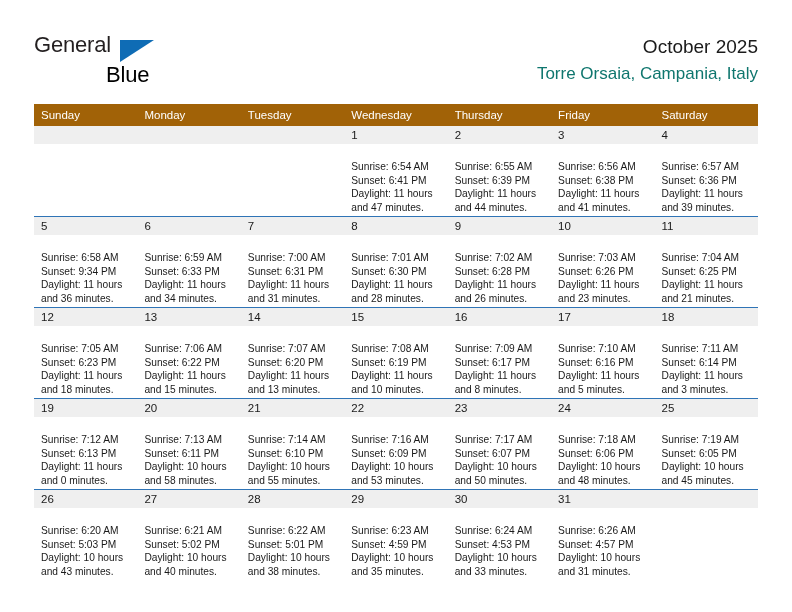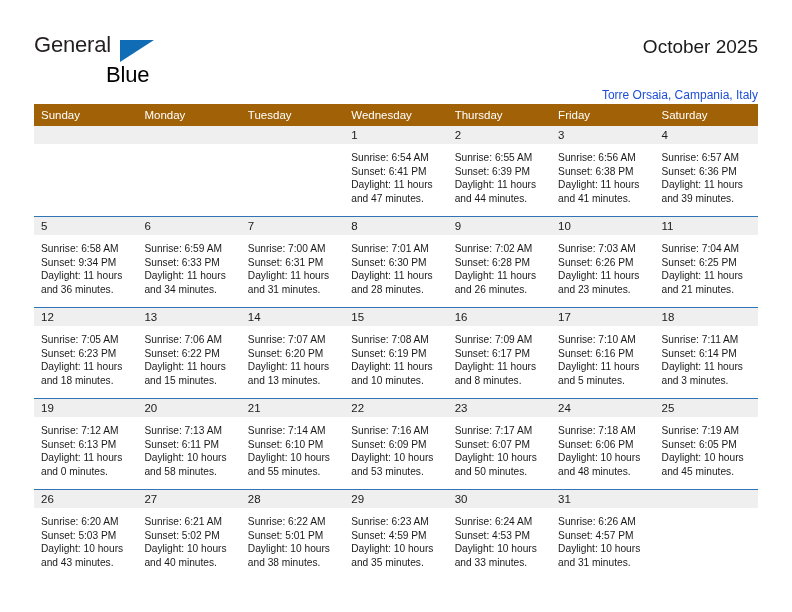--- a/index.html
+++ b/index.html
@@ -71,24 +71,24 @@
     text-align: right;
   }
   .month-title {
     font-size: 19px;
     font-weight: normal;
     color: #1a1a1a;
     line-height: 34px;
     white-space: nowrap;
   }
   .location {
-    font-size: 12px;
-    color: #1d4ed8;
+    font-size: 17px;
+    color: #0f766e;
     line-height: 20px;
-    margin-top: 21px;
+    margin-top: 0;
     white-space: nowrap;
   }
 
   
   .calendar {
     position: absolute;
     left: 34px;
     top: 104px;
     width: 724px;
     border-collapse: collapse;
@@ -128,21 +128,21 @@
     padding: 1px 0 0 7px;
     box-sizing: border-box;
     font-size: 11.5px;
     color: #1a1a1a;
     line-height: 16px;
   }
   .cell.empty .daynum-band {
     background: #efefef;
   }
   .cell-body {
-    padding: 7px 6px 0 7px;
+    padding: 16px 6px 0 7px;
     font-size: 10.2px;
     line-height: 13.6px;
     color: #1a1a1a;
   }
   .cell-body div {
     white-space: nowrap;
   }
 </style>
 </head>
 <body>

